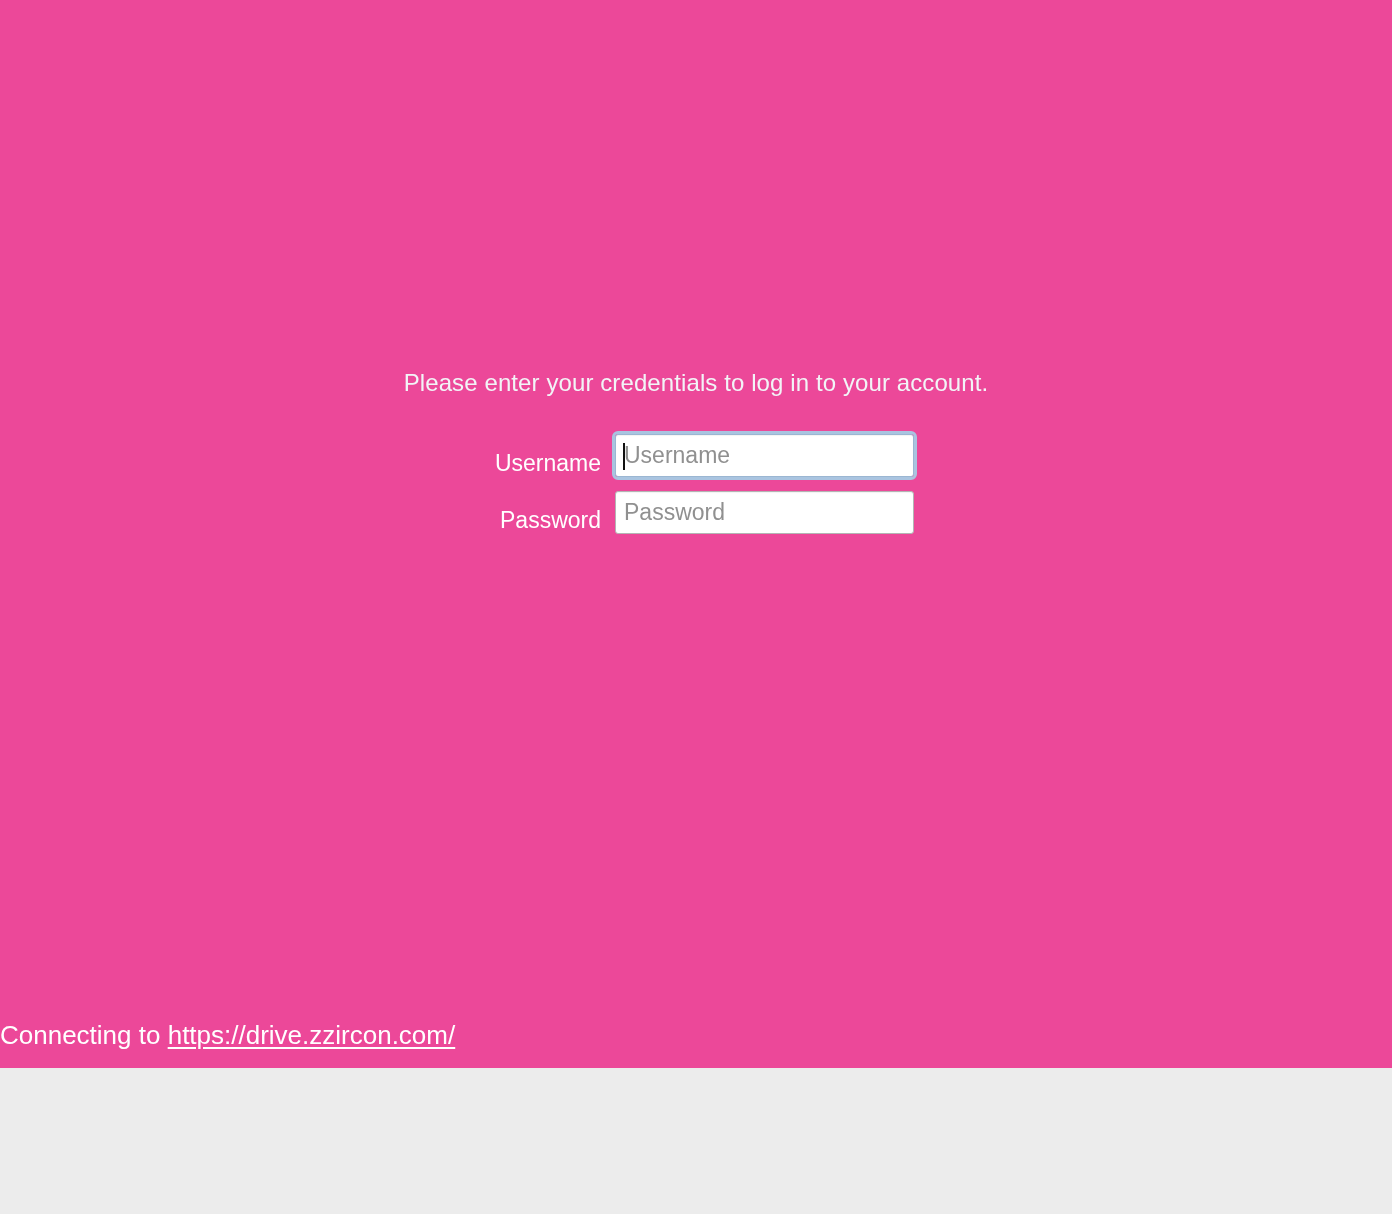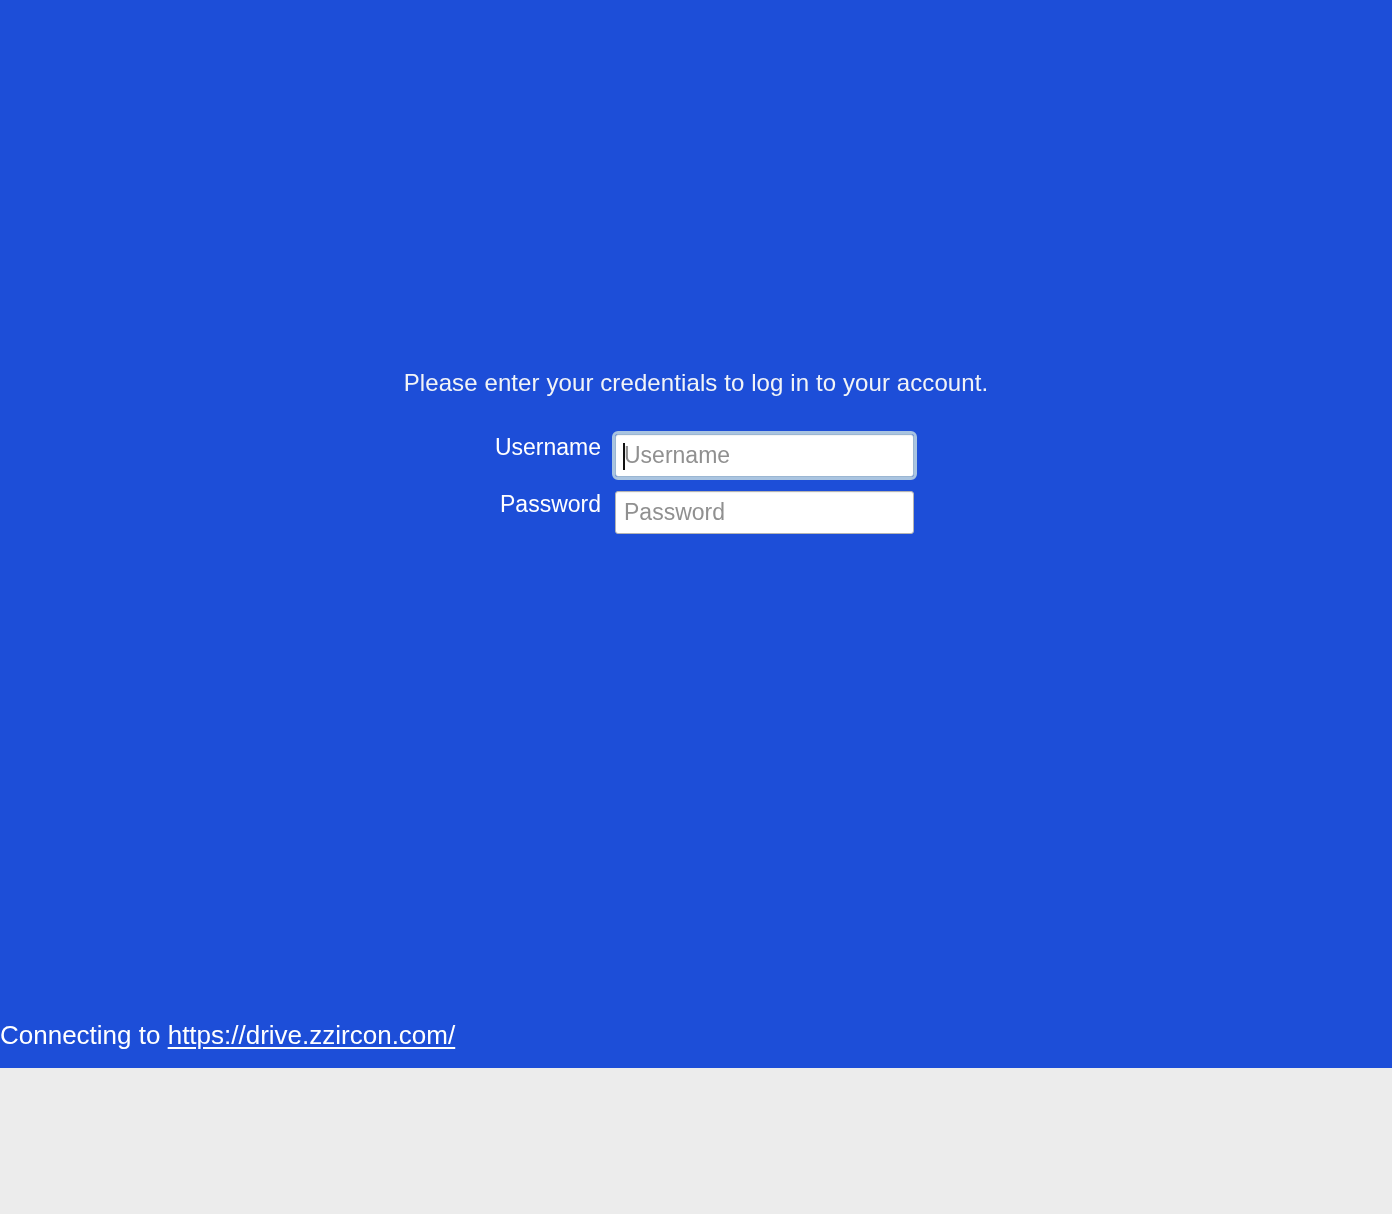--- a/index.html
+++ b/index.html
@@ -20,21 +20,21 @@
     width: 1392px;
     height: 1214px;
     display: flex;
     flex-direction: column;
   }
 
   
   .content-pane {
     position: relative;
     height: 1068px;
-    background: #1d4ed8;
+    background: #ec4899;
     overflow: hidden;
   }
 
   .prompt-text {
     position: absolute;
     top: 369px;
     left: 0;
     width: 100%;
     text-align: center;
     color: #f2f4f7;
@@ -48,21 +48,21 @@
     left: 0;
     width: 100%;
     display: flex;
     flex-direction: column;
     align-items: center;
     gap: 14px;
   }
 
   .form-row {
     display: flex;
-    align-items: flex-start;
+    align-items: flex-end;
     width: 436px;
   }
 
   .field-label {
     width: 123px;
     text-align: right;
     padding-right: 14px;
     color: #ffffff;
     font-size: 23px;
     white-space: nowrap;

